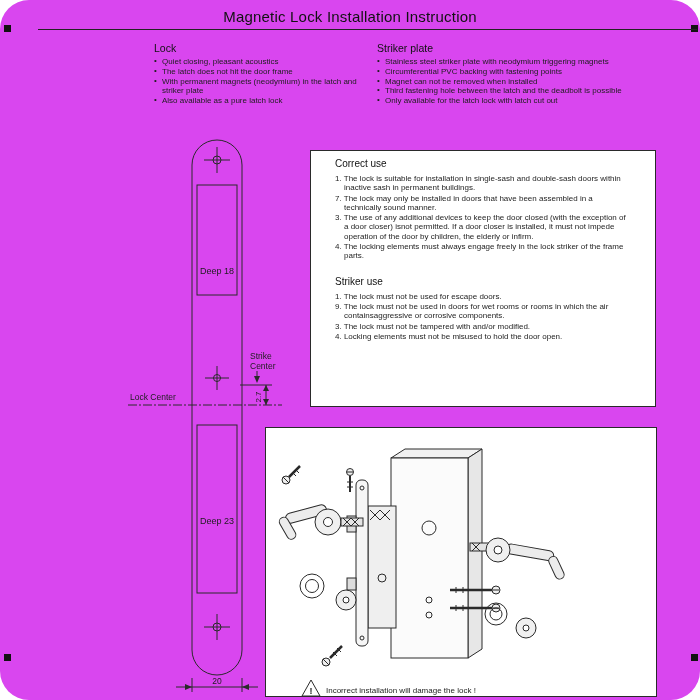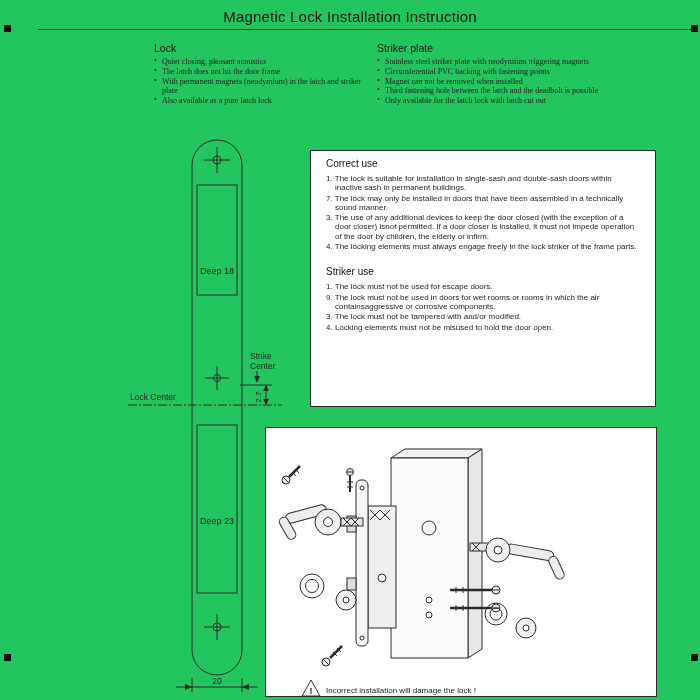--- a/index.html
+++ b/index.html
@@ -1,38 +1,38 @@
 <!DOCTYPE html>
 <html><head>
 <meta charset="utf-8">
 <style>
   * { margin:0; padding:0; box-sizing:border-box; }
   html,body { background:#ffffff; }
   .page {
-    position:relative; width:700px; height:700px; background:#22c55e;
-    font-family:"Liberation Sans", sans-serif; color:#1d1d1d; overflow:hidden;
+    position:relative; width:700px; height:700px; background:#d946ef;
+    font-family:"Liberation Sans", sans-serif; color:#1d1d1d; overflow:hidden;border-radius:29px;
   }
   .regmark { position:absolute; width:7px; height:7px; background:#111; }
   .title {
     position:absolute; top:8px; left:0; width:100%; text-align:center;
     font-size:15px; font-weight:400; letter-spacing:.2px; color:#111;
   }
   .rule { position:absolute; top:29px; left:38px; width:659px; height:1px; background:#222; }
 
   .col h2 { font-size:10.5px; font-weight:400; margin-bottom:3px; color:#111; }
   .col { position:absolute;margin-left:32px; }
   .lock-col { left:122px; top:42px; width:214px; }
   .striker-col { left:345px; top:42px; width:322px; }
   .blist { font-size:8px; line-height:9.8px; }
-  .bullet { position:relative; padding-left:8px;font-family:Liberation Serif, serif; }
+  .bullet { position:relative; padding-left:8px; }
   .bullet::before { content:"•"; position:absolute; left:0; top:-1px; font-size:8px; }
 
   .usage-box {
     position:absolute; left:310px; top:150px; width:346px; height:257px;
-    border:1px solid #2a2a2a; padding:5px 15px; background:#fff;
+    border:1px solid #2a2a2a; padding:5px 24px; background:#fff;
   }
   .usage-box h2 { font-size:10px; font-weight:400; margin:2px 0 5px 0; color:#111; }
   .usage-box h2.imp { margin-top:15px; }
   .uitem { font-size:8px; line-height:9.3px; padding-left:9px; text-indent:-9px; margin-bottom:1px; }
 
   .diagram { position:absolute; left:120px; top:128px; }
   .illus-box {
     position:absolute; left:265px; top:427px; width:392px; height:270px;
     border:1px solid #2a2a2a; background:#fff;
   }

